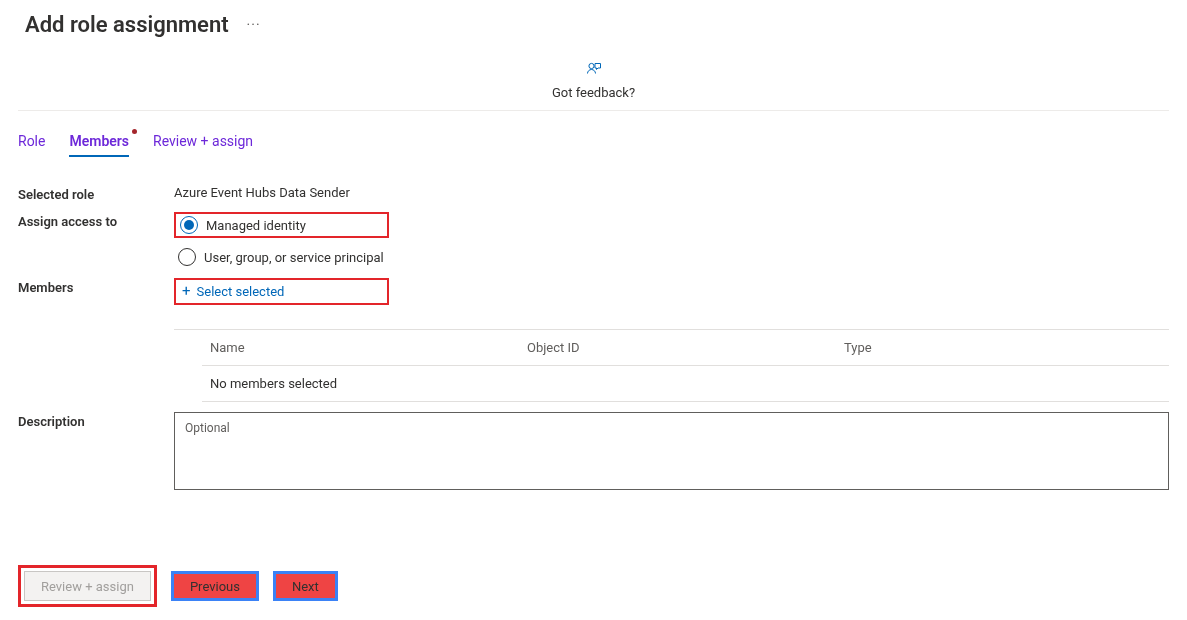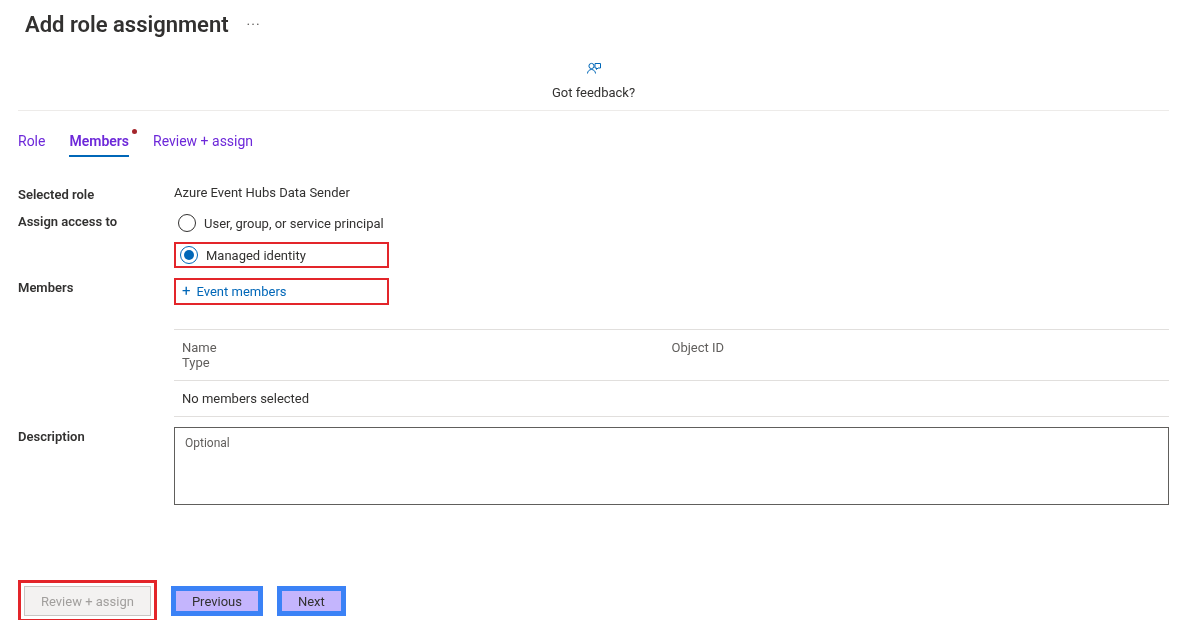--- a/index.html
+++ b/index.html
@@ -115,22 +115,23 @@
     padding: 4px 6px;
   }
   .plus-icon { font-size: 15px; line-height: 1; color: #0067b8; }
   .members-block { grid-column: 2 / 3; }
   .members-table {
     margin-top: 24px;
     border-top: 1px solid #e1dfdd;
   }
   .mt-head, .mt-row {
     display: grid;
-    grid-template-columns: 1fr 1fr;
+    grid-template-columns: 1fr 1fr 1fr;
     padding: 10px 8px 10px 8px;
+    margin-left: 28px;
   }
   .mt-head {
     color: #605e5c;
     border-bottom: 1px solid #e1dfdd;
     font-size: 13px;
   }
   .mt-row {
     color: #323130;
     border-bottom: 1px solid #e1dfdd;
   }
@@ -150,22 +151,22 @@
     display: flex;
     align-items: center;
     gap: 14px;
   }
   .btn {
     height: 30px;
     padding: 0 16px;
     font-size: 13px;
     font-family: inherit;
     cursor: pointer;
-    background: #c4b5fd;
-    border: 5px solid #3b82f6;
+    background: #ef4444;
+    border: 3px solid #3b82f6;
     color: #323130;
   }
   .btn-disabled {
     background: #f3f2f1;
     color: #a19f9d;
     border: 1px solid #c8c6c4;
     cursor: default;
   }
   .btn-wrap-highlight {
     border: 3px solid #e3252a;
@@ -204,38 +205,38 @@
   </div>
 
   <div class="form-area">
 
     <div class="label-col">Selected role</div>
     <div class="value-col">Azure Event Hubs Data Sender</div>
 
     <div class="label-col">Assign access to</div>
     <div class="value-col">
       <div class="radio-group">
-        <label class="radio-row">
-          <span class="radio-outer"></span>
-          <span>User, group, or service principal</span>
-        </label>
         <label class="radio-row highlight-red">
           <span class="radio-outer selected">
             <span class="radio-inner"></span>
           </span>
           <span>Managed identity</span>
         </label>
+        <label class="radio-row">
+          <span class="radio-outer"></span>
+          <span>User, group, or service principal</span>
+        </label>
       </div>
     </div>
 
     <div class="label-col">Members</div>
     <div class="value-col members-block">
       <div class="select-members-row highlight-red">
         <span class="plus-icon">+</span>
-        <span>Event members</span>
+        <span>Select selected</span>
       </div>
 
       <div class="members-table">
         <div class="mt-head">
           <div>Name</div>
           <div>Object ID</div>
           <div>Type</div>
         </div>
         <div class="mt-row">
           <div style="grid-column:1/4;">No members selected</div>

